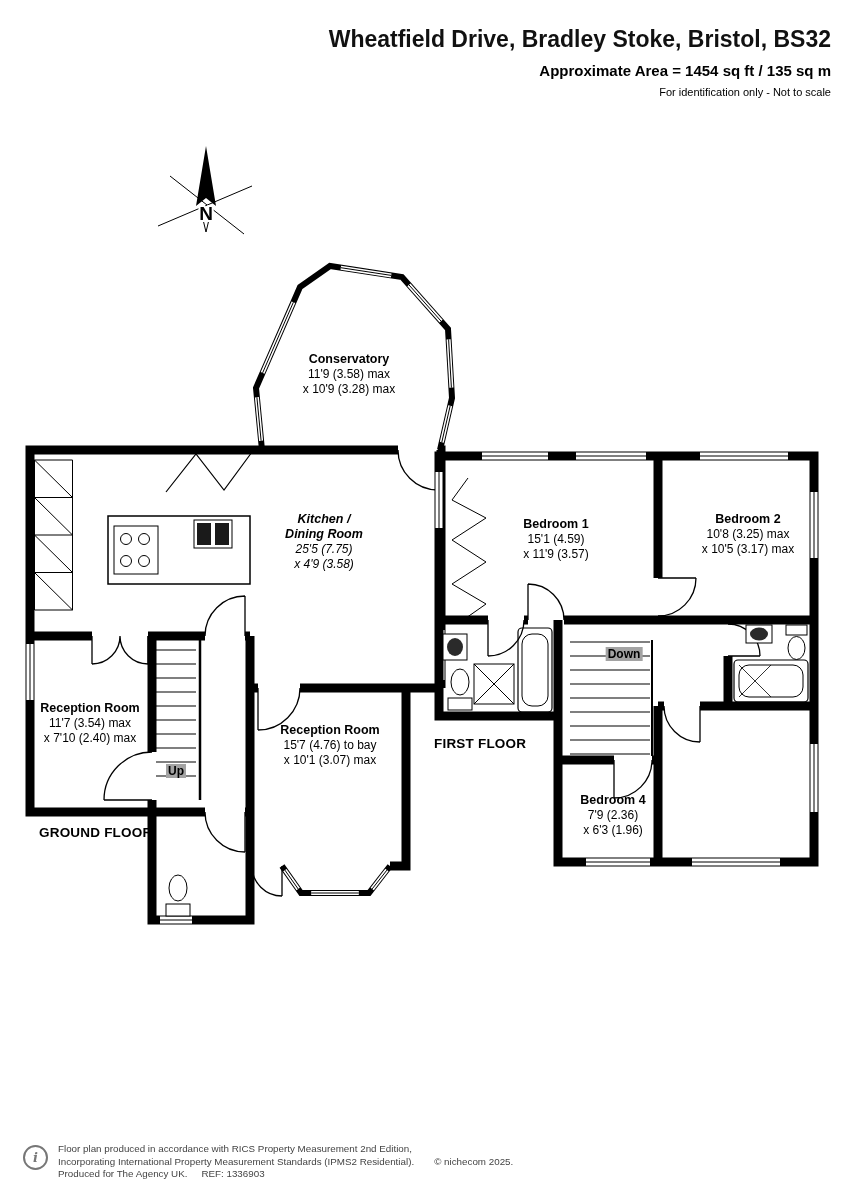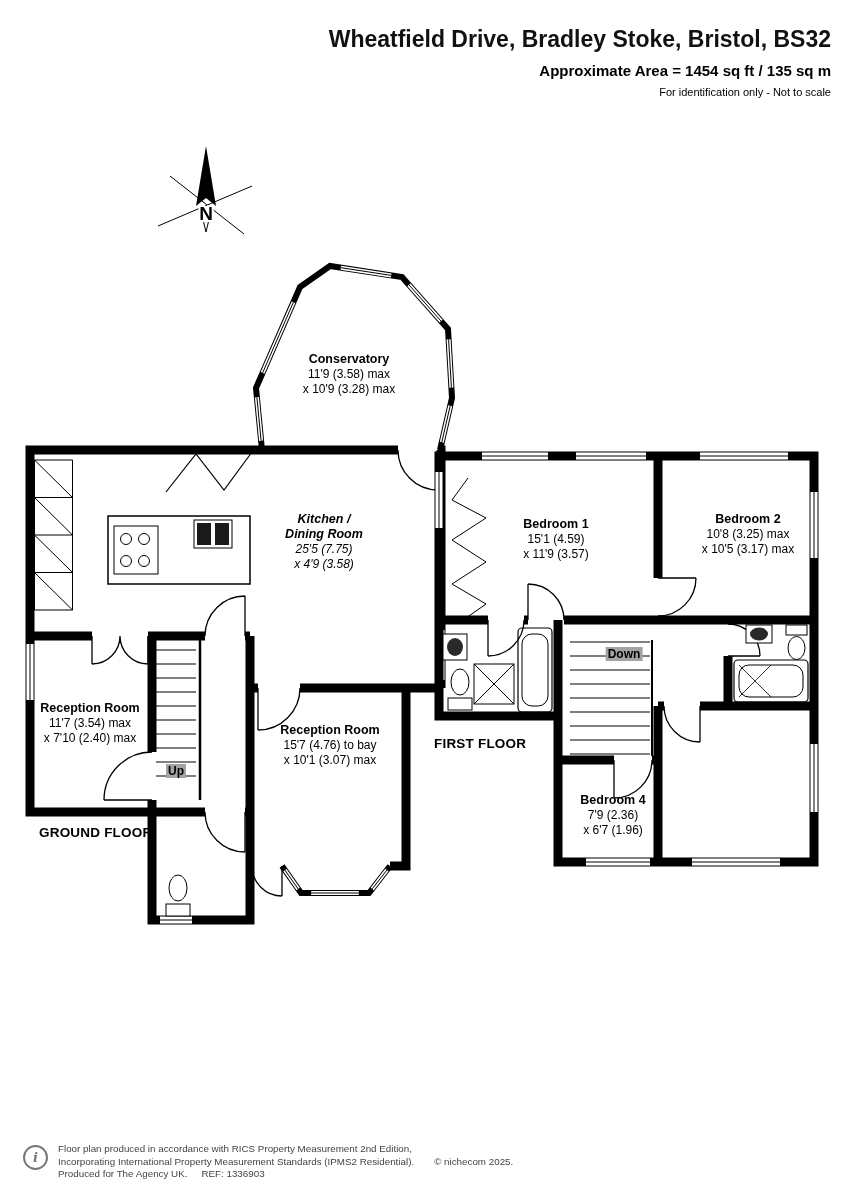--- a/index.html
+++ b/index.html
@@ -199,21 +199,21 @@
     <div class="room-dim">x 11'9 (3.57)</div>
   </div>
   <div class="room-label" style="left:748px;top:512px;">
     <div class="room-name">Bedroom 2</div>
     <div class="room-dim">10'8 (3.25) max</div>
     <div class="room-dim">x 10'5 (3.17) max</div>
   </div>
   <div class="room-label" style="left:613px;top:793px;width:112px;">
     <div class="room-name">Bedroom 4</div>
     <div class="room-dim">7'9 (2.36)</div>
-    <div class="room-dim">x 6'7 (1.96)</div>
+    <div class="room-dim">x 6'3 (1.96)</div>
   </div>
 
   <div class="floor-label" style="left:25px;top:825px;margin-left:14px;">GROUND FLOOR</div>
   <div class="floor-label" style="left:434px;top:736px;">FIRST FLOOR</div>
   <div class="stair-label" style="left:176px;top:764px;">Up</div>
   <div class="stair-label" style="left:624px;top:647px;">Down</div>
 
   <div class="footer">
     <div class="info-icon">i</div>
     <div class="footer-text">

